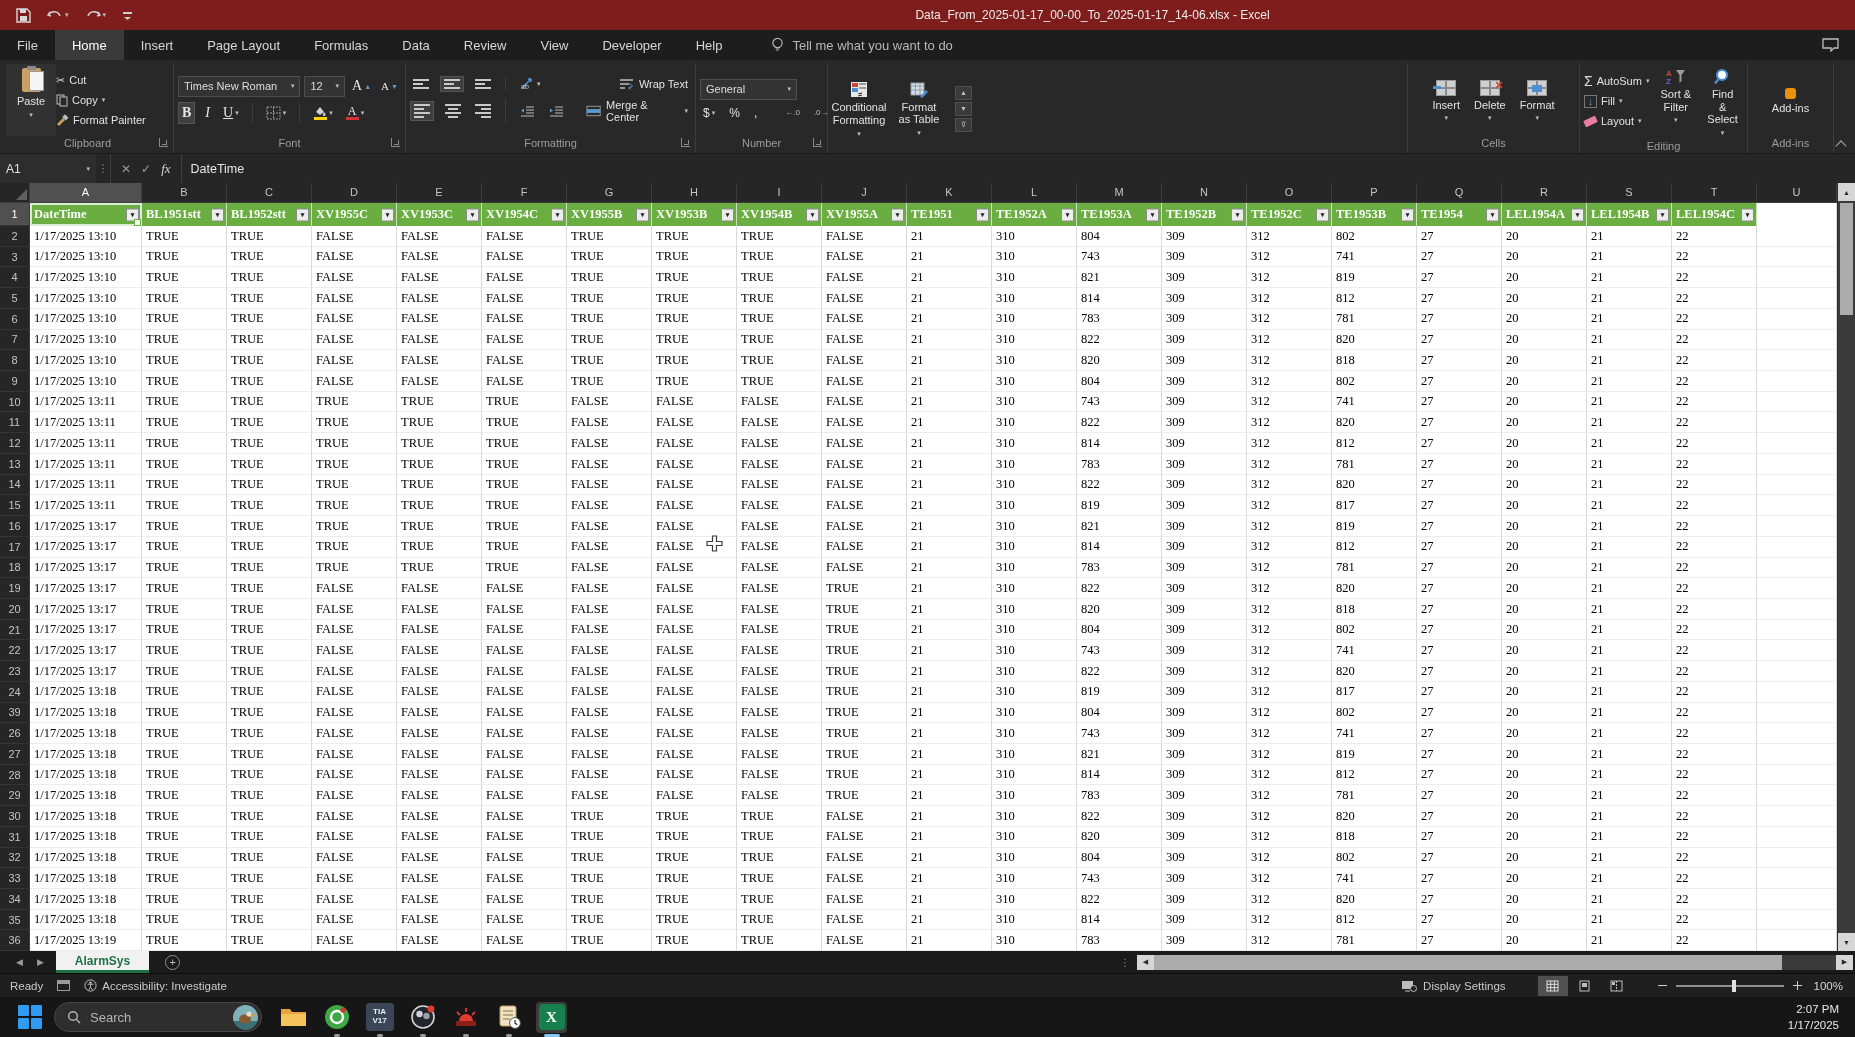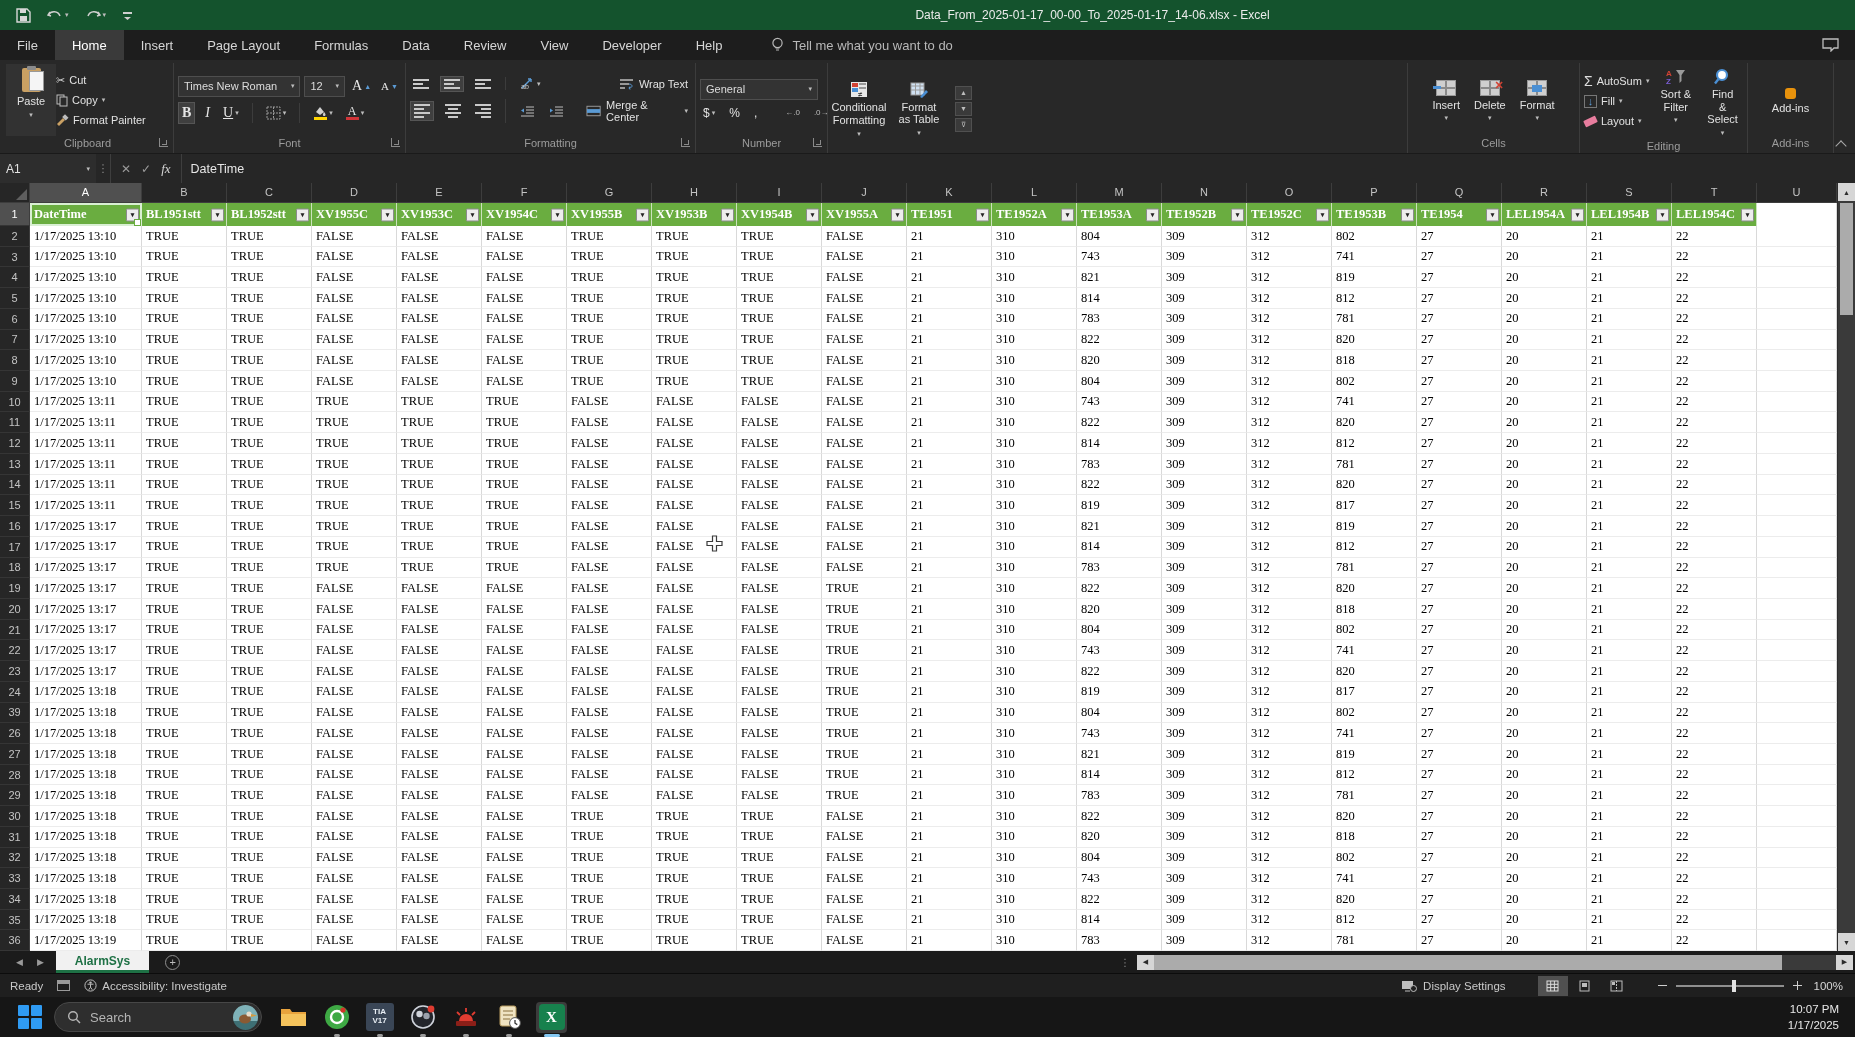--- a/index.html
+++ b/index.html
@@ -1,21 +1,21 @@
 <!DOCTYPE html>
 <html><head>
 <meta charset="utf-8">
 <style>
   * { box-sizing: border-box; margin: 0; padding: 0; }
   html,body { width:1855px; height:1037px; overflow:hidden; background:#000;
     font-family:"Liberation Sans", sans-serif; }
   .screen { position:relative; width:1855px; height:1037px; display:flex; flex-direction:column; background:#1e1e1e; }
 
   
-  .titlebar { height:30px; background:#14532d; display:flex; align-items:center; color:#ddd; flex:0 0 30px; }
+  .titlebar { height:30px; background:#7f1d1d; display:flex; align-items:center; color:#ddd; flex:0 0 30px; }
   .qat { display:flex; align-items:center; gap:16px; padding-left:16px; width:330px; }
   .qat .qbtn { display:flex; align-items:center; gap:2px; color:#cfcfcf; }
   .title-text { flex:1; text-align:center; font-size:12px; color:#ececec; }
   .tb-right { display:flex; align-items:center; gap:14px; padding-right:6px; }
   .user-name { font-size:12px; color:#e8e8e8; }
   .avatar { width:24px; height:24px; background:#bfbfbf; display:flex; align-items:end; justify-content:center; overflow:hidden; }
   .winbtn { width:40px; height:30px; display:flex; align-items:center; justify-content:center; }
   .min-bar { width:10px; height:1px; background:#d8d8d8; }
   .restore-box { width:9px; height:9px; border:1px solid #d8d8d8; position:relative; }
   .restore-box:before { content:''; position:absolute; left:2px; top:-3px; width:9px; height:9px; border:1px solid #d8d8d8; border-left:none; border-bottom:none; }
@@ -405,21 +405,21 @@
             <span>Merge &amp; Center</span>
               <span class="chev">▾</span>
           </span>
         </div>
       </div>
       <div class="rg-label"><span>Formatting</span><span class="launcher"></span></div>
     </div>
 
     <div class="rgroup" style="width:132px">
       <div class="rg-body" style="flex-direction:column;justify-content:center;gap:4px">
-        <div class="sel" style="width:118px">
+        <div class="sel" style="width:97px">
             <span>General</span>
             <span class="chev">▾</span>
           </div>
         <div style="display:flex;gap:8px;align-items:center;font-size:12px">
           <span class="iconbtn">
               <span>$</span>
               <span class="chev">▾</span>
             </span>
           <span class="iconbtn">
               <span>%</span>
@@ -1657,18 +1657,18 @@
             <path d="M19 15v3.2 l2.3 1.4" stroke="#333" stroke-width="1.3" fill="none"></path>
           </svg>
       </div>
       <div class="tbi active-tile">
         <span class="excel-ic">
             <span>X</span>
           </span>
       </div>
     </div>
     <div class="clock">
-      <div>10:07 PM</div>
+      <div>2:07 PM</div>
       <div>1/17/2025</div>
     </div>
   </div>
 
 </div>
 
 </body></html>

